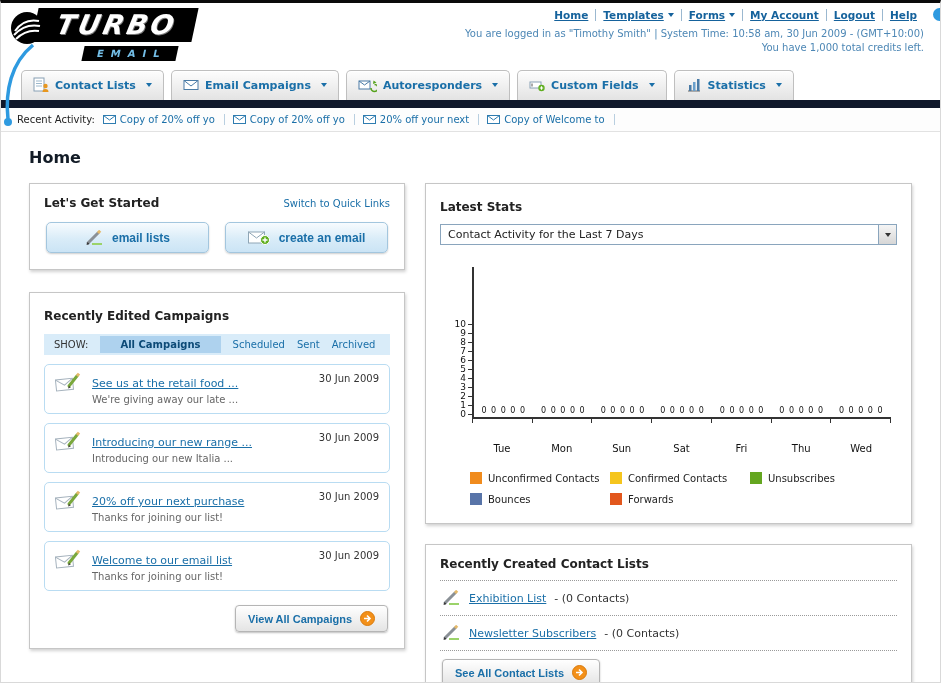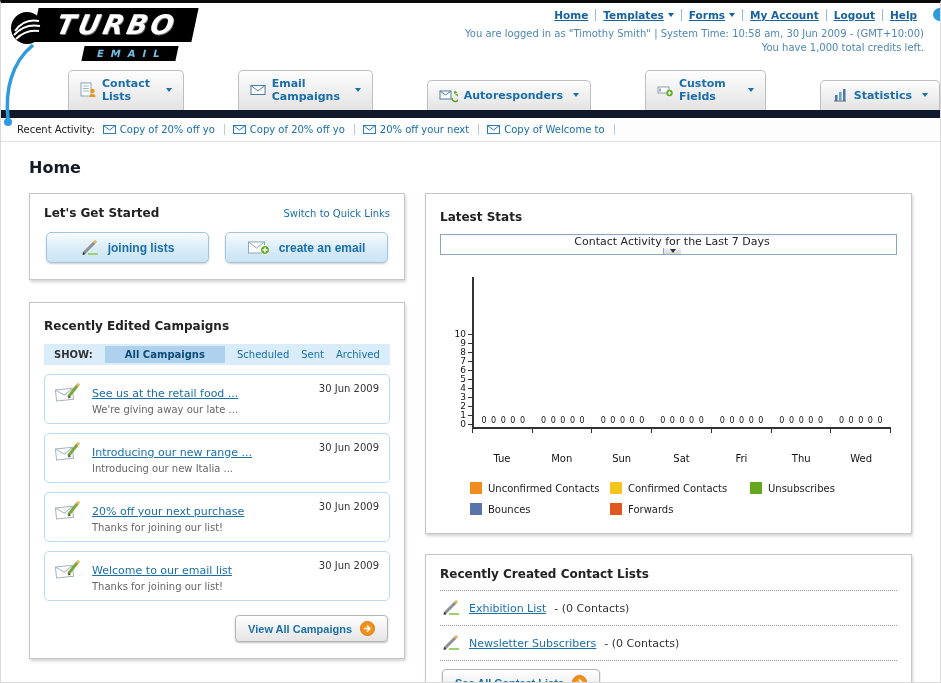--- a/index.html
+++ b/index.html
@@ -31,21 +31,21 @@
   .credits-info { margin-top:3px; font-size:10px; color:#4d87b5; }
 
   .tri { width:0; height:0; border-left:3px solid transparent; border-right:3px solid transparent;
          border-top:4px solid currentColor; display:inline-block; margin-left:4px; }
 
   
   .main-nav { display:flex; align-items:flex-end; gap:7px; padding-left:20px; margin-top:3px; }
   .tab { display:flex; align-items:center; gap:6px; background:linear-gradient(#fdfdfd,#e3e3e3);
          border:1px solid #bfbfbf; border-bottom:none; border-radius:5px 5px 0 0;
          padding:6px 11px 7px; font-size:11px; font-weight:bold; color:#1a6fa8;
-         box-shadow:inset 0 1px 0 #fff; cursor:pointer;margin-left:47px; }
+         box-shadow:inset 0 1px 0 #fff; cursor:pointer; }
   .darkbar { height:8px; background:#10182b; }
 
   
   .activity-bar { display:flex; align-items:center; gap:8px; padding:6px 16px;
                   font-size:10px; color:#222; border-bottom:1px solid #e2e2e2; background:#fdfdfd; }
   .ra-item { display:flex; align-items:center; gap:4px; padding-right:9px;
              border-right:1px solid #b9cfe0; }
   .ra-item a { color:#1a6fa8; text-decoration:none; cursor:pointer; }
 
   
@@ -64,38 +64,38 @@
   .gs-buttons { display:flex; gap:16px; margin:12px 2px 4px; }
   .gs-btn { display:flex; align-items:center; justify-content:center; gap:8px; width:163px; height:31px;
             border:1px solid #a3c6de; border-radius:5px;
             background:linear-gradient(#f7fbfe,#d9ecf8 55%,#cbe4f5);
             color:#1a6fa8; font-weight:bold; font-size:12px;
             box-shadow:0 1px 2px rgba(0,0,0,0.2); cursor:pointer; }
 
   
   .show-bar { background:#d9ecf9; display:flex; align-items:center; gap:12px;
               padding:5px 10px; font-size:10px; margin-top:10px; }
-  .show-label { font-weight:bold; color:#333;text-align:right; }
+  .show-label { font-weight:normal; color:#333;text-align:right; }
   .show-tab { color:#1a6fa8; cursor:pointer; }
   .show-tab.active { background:#aed2ee; color:#0c4a77; font-weight:bold; padding:3px 20px; margin:-3px 0; }
   .campaign-row { position:relative; border:1px solid #b9dcf2; border-radius:5px; margin-top:9px;
                   padding:7px 10px 8px; display:flex; gap:10px; align-items:flex-start; }
   .c-title { font-size:11px; color:#1a6fa8; text-decoration:underline; cursor:pointer; display:inline-block; }
   .c-sub { font-size:10px; color:#666; margin-top:3px; }
   .c-date { position:absolute; top:8px; right:10px; font-size:10px; color:#333; }
   .view-all-row { display:flex; justify-content:flex-end; margin:14px 2px 4px; }
   .btn-secondary { display:flex; align-items:center; gap:8px; padding:5px 12px;
                    border:1px solid #b5b5b5; border-radius:4px;
                    background:linear-gradient(#ffffff,#e4e4e4); font-size:11px; font-weight:bold;
                    color:#1a6fa8; box-shadow:0 1px 2px rgba(0,0,0,0.25); cursor:pointer; }
 
   
   .select { margin-top:9px; height:21px; border:1px solid #8aa5bd; display:flex; align-items:center;
             justify-content:space-between; padding-left:7px; font-size:11px; color:#222;
-            background:#fff; cursor:pointer;flex-direction:column; }
+            background:#fff; cursor:pointer; }
   .select-btn { width:18px; height:100%; border-left:1px solid #8aa5bd;
                 background:linear-gradient(#f5f5f5,#d6d6d6); display:flex; align-items:center;
                 justify-content:center; color:#333; }
   .select-btn .tri { margin-left:0; }
   .chart { margin-top:22px; padding:0 6px; }
   .chart-body { display:flex; }
   .y-axis { width:26px; height:152px; display:flex; flex-direction:column; justify-content:flex-end; }
   .ytick-row { display:flex; align-items:center; justify-content:flex-end; gap:2px;
                font-size:9px; color:#111; line-height:9px; }
   .ytick-mark { width:4px; height:1px; background:#333; }
@@ -293,21 +293,21 @@
           <div class="gs-buttons">
             <button class="gs-btn">
               <span class="icon">
                 <svg width="19" height="16">
                     <path d="M3,13 L13,3" stroke="#8a9096" stroke-width="3" stroke-linecap="round"></path>
                     <path d="M13,3 l2.2,-2.2" stroke="#e4b96a" stroke-width="3"></path>
                     <path d="M1.5,15 l3,-1 -2,-2 z" fill="#333"></path>
                     <path d="M7,14 h10" stroke="#9bd36a" stroke-width="2"></path>
                   </svg>
               </span>
-              <span>joining lists</span>
+              <span>email lists</span>
             </button>
             <button class="gs-btn">
               <span class="icon">
                 <svg width="23" height="16">
                     <rect x="0.5" y="2" width="16" height="11" fill="#fff" stroke="#8fa6b6"></rect>
                     <path d="M0.5,2 8.5,8 16.5,2" fill="none" stroke="#8fa6b6"></path>
                     <circle cx="17" cy="10" r="4.5" fill="#5fae1f" stroke="#fff"></circle>
                     <path d="M17,7.5 v5 M14.5,10 h5" stroke="#fff" stroke-width="1.4"></path>
                   </svg>
               </span>

